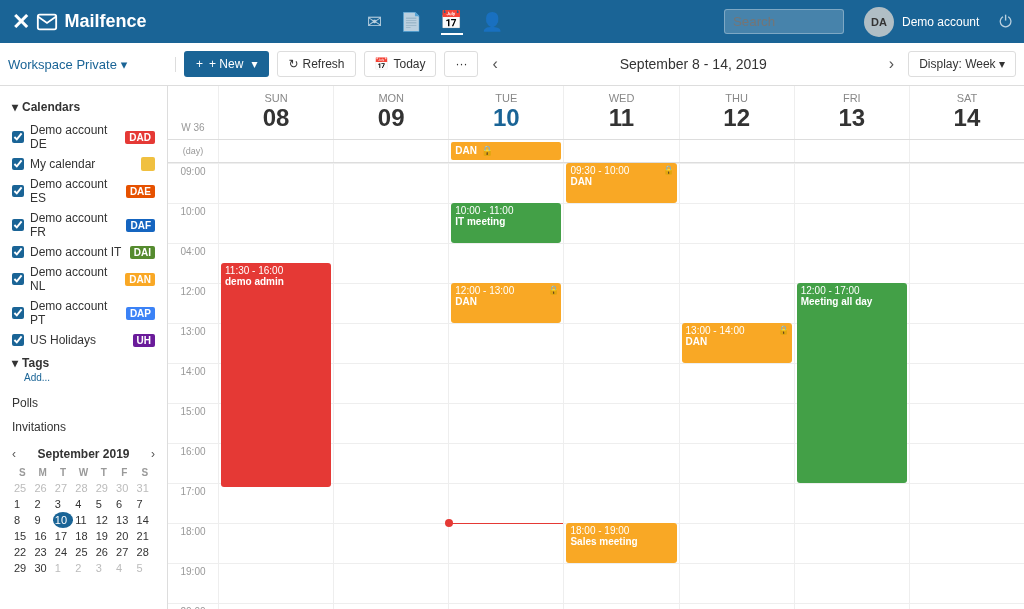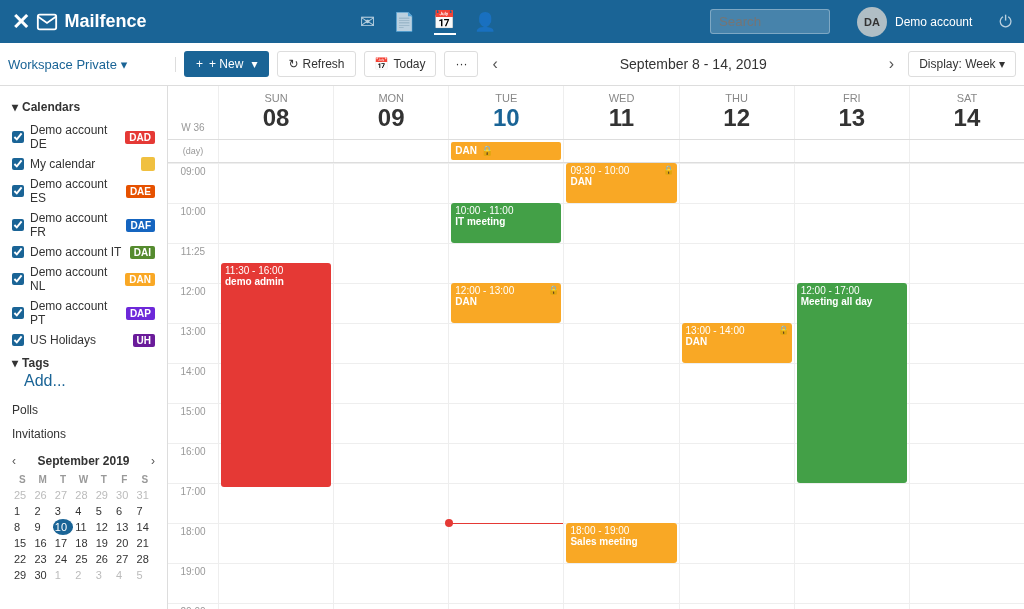--- a/index.html
+++ b/index.html
@@ -11,21 +11,21 @@
       height: 43px;
       display: flex;
       align-items: center;
       padding: 0 12px;
       justify-content: space-between;
     }
     .logo { display: flex; align-items: center; gap: 6px; color: white; font-size: 18px; font-weight: bold; }
     .nav-icons { display: flex; align-items: center; gap: 18px; flex: 1; justify-content: center; }
     .nav-icon { color: rgba(255,255,255,0.7); font-size: 18px; cursor: pointer; }
     .nav-icon.active { color: white; border-bottom: 2px solid white; padding-bottom: 2px; }
-    .nav-right { display: flex; align-items: center; gap: 27px; }
+    .nav-right { display: flex; align-items: center; gap: 20px; }
     .search-box { background: rgba(255,255,255,0.2); border: 1px solid rgba(255,255,255,0.3); border-radius: 3px; padding: 4px 8px; color: white; width: 120px; }
     .user-info { display: flex; align-items: center; gap: 8px; color: white; cursor: pointer; }
     .avatar { width: 30px; height: 30px; border-radius: 50%; background: #ccc; overflow: hidden; display: flex; align-items: center; justify-content: center; }
     .power-icon { color: rgba(255,255,255,0.7); font-size: 16px; cursor: pointer; }
 
     
     .toolbar {
       background: white;
       height: 43px;
       display: flex;
@@ -66,21 +66,21 @@
       display: flex; align-items: center; padding: 3px 12px; cursor: pointer; gap: 6px;
     }
     .cal-checkbox { width: 12px; height: 12px; accent-color: #1a6496; }
     .cal-label { font-size: 12px; color: #333; flex: 1; }
     .cal-badge {
       font-size: 10px; color: white; border-radius: 2px; padding: 1px 4px; font-weight: bold;
     }
     .my-cal-color { width: 14px; height: 14px; background: #f0c040; border-radius: 2px; }
     .tags-section { padding: 6px 12px; }
     .tags-title { font-size: 12px; font-weight: bold; color: #333; cursor: pointer; display: flex; align-items: center; gap: 4px; }
-    .add-link { color: #1a6496; font-size: 16px; padding: 2px 12px; cursor: pointer; display: block; }
+    .add-link { color: #1a6496; font-size: 10px; padding: 2px 12px; cursor: pointer; display: block; }
     .sidebar-link { padding: 5px 12px; font-size: 12px; color: #333; cursor: pointer; display: block; }
     .mini-cal { padding: 8px 12px; }
     .mini-cal-header { display: flex; align-items: center; justify-content: space-between; margin-bottom: 4px; }
     .mini-cal-title { font-size: 12px; font-weight: bold; color: #333; }
     .mini-nav { background: none; border: none; cursor: pointer; color: #555; font-size: 12px; }
     .mini-cal-grid { width: 100%; border-collapse: collapse; }
     .mini-cal-grid th { font-size: 10px; color: #999; text-align: center; padding: 2px; }
     .mini-cal-grid td { font-size: 11px; text-align: left; padding: 2px; cursor: pointer; color: #333; }
     .mini-cal-grid td.other-month { color: #bbb; }
     .mini-cal-grid td.today { background: #1a6496; color: white; border-radius: 50%; }
@@ -237,21 +237,21 @@
       <span class="cal-badge" style="background:#558b2f">DAI</span>
         </div>
         <div class="calendar-item">
           <input type="checkbox" class="cal-checkbox" checked="" style="">
       <span class="cal-label">Demo account NL</span>
       <span class="cal-badge" style="background:#f9a825">DAN</span>
         </div>
         <div class="calendar-item">
           <input type="checkbox" class="cal-checkbox" checked="" style="">
       <span class="cal-label">Demo account PT</span>
-      <span class="cal-badge" style="background:#6d28d9">DAP</span>
+      <span class="cal-badge" style="background:#3b82f6">DAP</span>
         </div>
         <div class="calendar-item">
           <input type="checkbox" class="cal-checkbox" checked="" style="">
       <span class="cal-label">US Holidays</span>
       <span class="cal-badge" style="background:#6a1b9a">UH</span>
         </div>
       </div>
 
     <div class="tags-section">
       <div class="tags-title">
@@ -358,21 +358,21 @@
               <span>DAN</span>
               <span>🔒</span>
             </div>
           </div><div class="all-day-cell" style="position: relative; height: 22px;"></div><div class="all-day-cell" style="position: relative; height: 22px;"></div><div class="all-day-cell" style="position: relative; height: 22px;"></div><div class="all-day-cell" style="position: relative; height: 22px;"></div></div>
     </div>
 
     <div class="cal-body" id="cal-body">
       <div class="time-col" id="time-col" style="height: 520px;">
           <div class="time-slot">09:00</div>
           <div class="time-slot">10:00</div>
-          <div class="time-slot">11:25</div>
+          <div class="time-slot">04:00</div>
           <div class="time-slot">12:00</div>
           <div class="time-slot">13:00</div>
           <div class="time-slot">14:00</div>
           <div class="time-slot">15:00</div>
           <div class="time-slot">16:00</div>
           <div class="time-slot">17:00</div>
           <div class="time-slot">18:00</div>
           <div class="time-slot">19:00</div>
           <div class="time-slot">20:00</div>
         </div>

